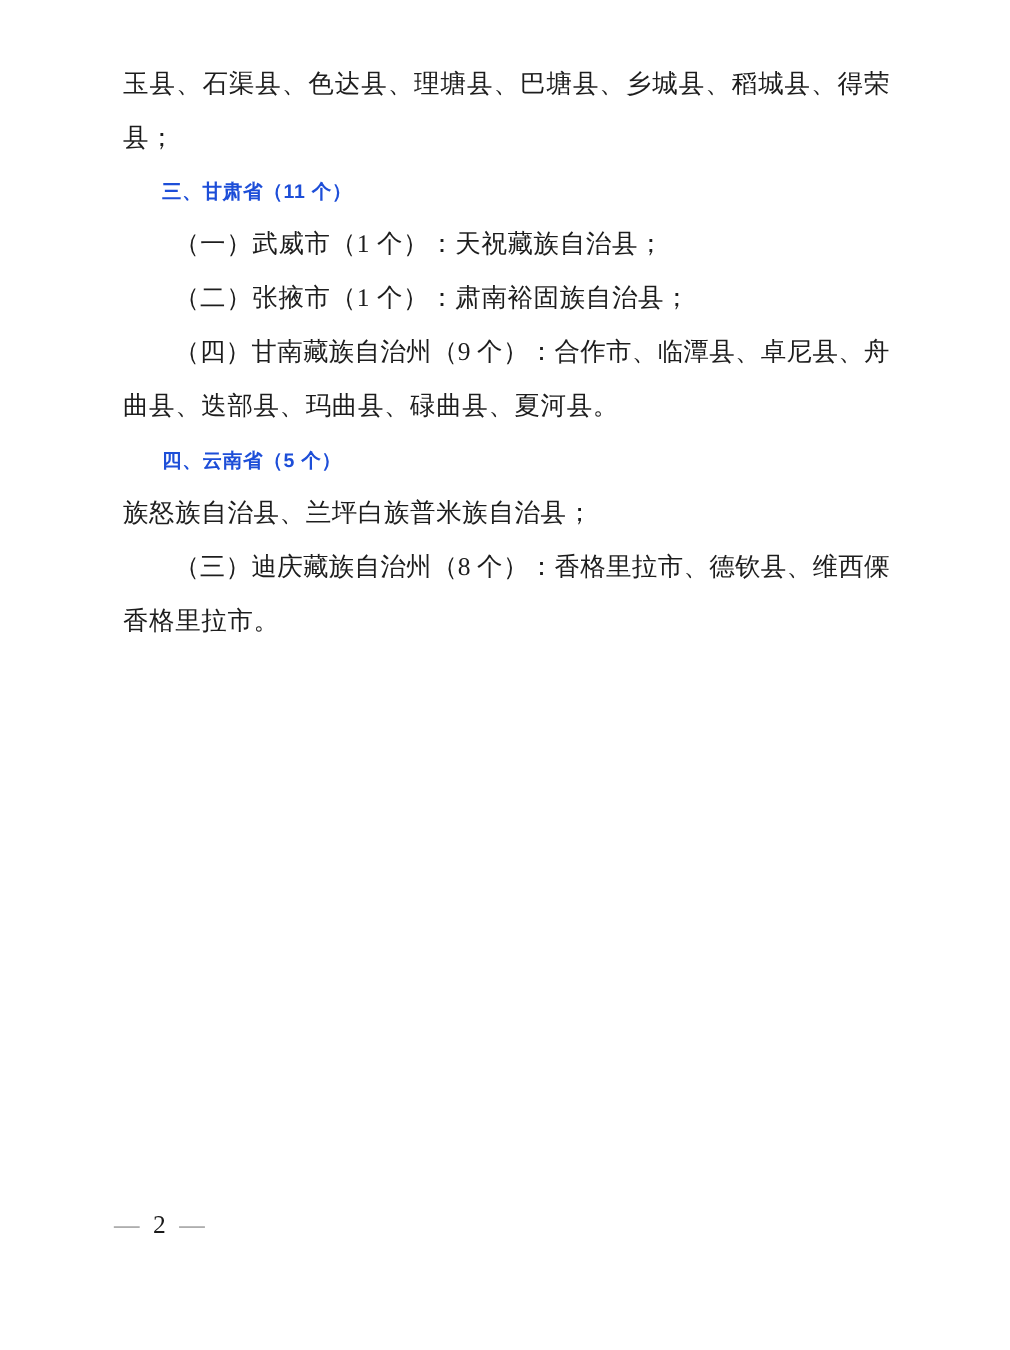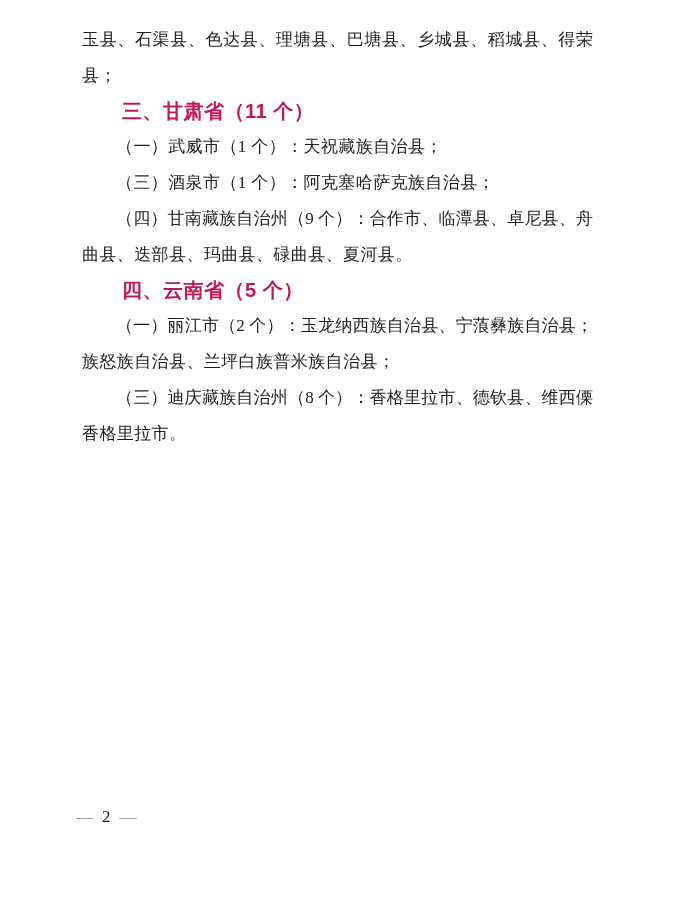--- a/index.html
+++ b/index.html
@@ -16,21 +16,21 @@
     color: #1d1d1d;
   }
   .page {
     position: absolute;
     inset: 0;
     background: #ffffff;
   }
   .content {
     position: absolute;
     left: 82px;
-    top: 22px;
+    top: 38px;
     width: 511px;
     font-size: 17px;
   }
   .line {
     height: 35.8px;
     line-height: 35.8px;
     white-space: nowrap;
     letter-spacing: 0.4px;
   }
   .line.fill {
@@ -38,23 +38,23 @@
     text-align: justify;
     text-align-last: justify;
     letter-spacing: 0;
   }
   .line.indent {
     text-indent: 2em;
   }
   .line.heading {
     font-family: "Liberation Sans", "DejaVu Sans", sans-serif;
     font-weight: 700;
-    font-size: 20px;
+    font-size: 13px;
     letter-spacing: 0.5px;
-    color: #be185d;
+    color: #1d4ed8;
   }
   .footer {
     position: absolute;
     left: 76px;
     top: 804px;
     height: 26px;
     line-height: 26px;
     font-size: 17px;
     display: flex;
     align-items: center;
@@ -71,25 +71,24 @@
 </head>
 <body>
 
 <div class="page">
 
   <div class="content" id="content">
       <div class="line fill">玉县、石渠县、色达县、理塘县、巴塘县、乡城县、稻城县、得荣</div>
       <div class="line">县；</div>
       <div class="line heading indent">三、甘肃省（11 个）</div>
       <div class="line indent">（一）武威市（1 个）：天祝藏族自治县；</div>
-      <div class="line indent">（三）酒泉市（1 个）：阿克塞哈萨克族自治县；</div>
+      <div class="line indent">（二）张掖市（1 个）：肃南裕固族自治县；</div>
       <div class="line fill indent">（四）甘南藏族自治州（9 个）：合作市、临潭县、卓尼县、舟</div>
       <div class="line">曲县、迭部县、玛曲县、碌曲县、夏河县。</div>
       <div class="line heading indent">四、云南省（5 个）</div>
-      <div class="line fill indent">（一）丽江市（2 个）：玉龙纳西族自治县、宁蒗彝族自治县；</div>
       <div class="line">族怒族自治县、兰坪白族普米族自治县；</div>
       <div class="line fill indent">（三）迪庆藏族自治州（8 个）：香格里拉市、德钦县、维西傈</div>
       <div class="line">香格里拉市。</div>
     </div>
 
   <div class="footer">
     <span class="dash">—</span>
     <span class="num">2</span>
     <span class="dash">—</span>
   </div>

